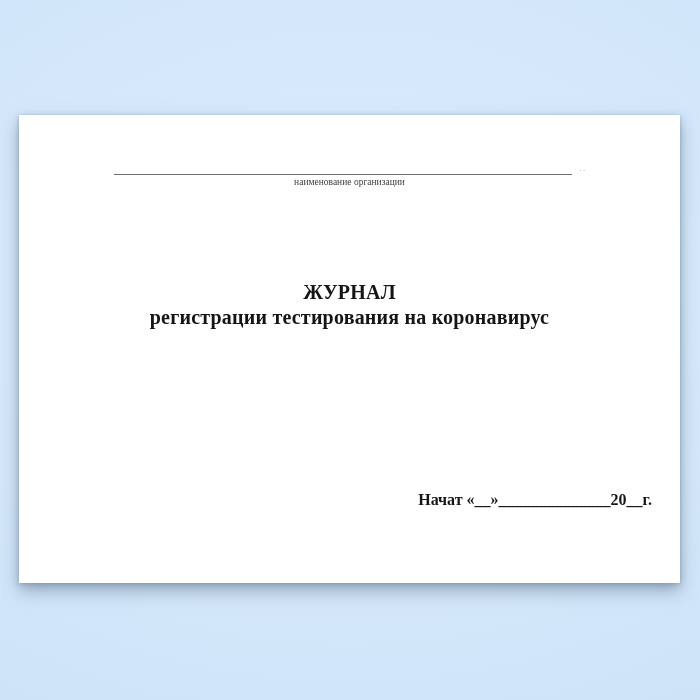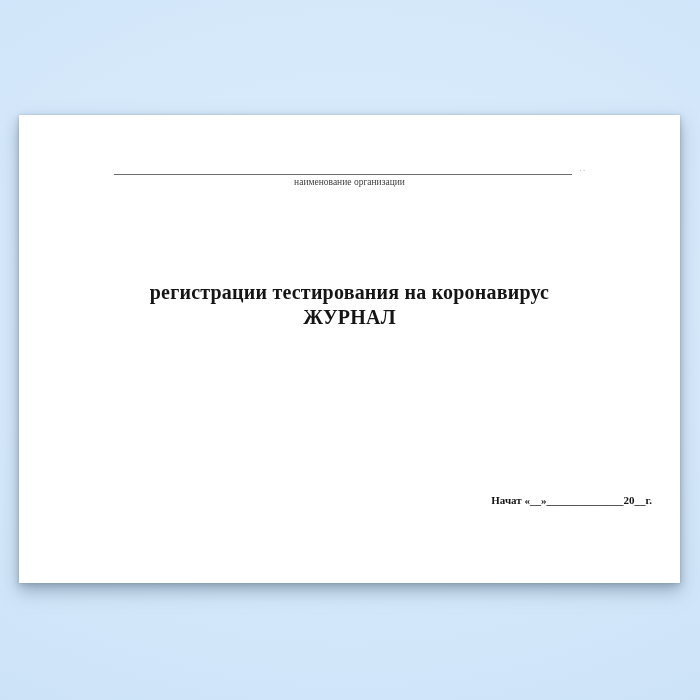--- a/index.html
+++ b/index.html
@@ -68,21 +68,21 @@
     line-height: 25px;
     color: #151515;
     letter-spacing: 0.2px;
   }
   
   .dates {
     position: absolute;
     right: 28px;
     top: 378px;
     font-weight: bold;
-    font-size: 11px;
+    font-size: 16px;
     color: #151515;
   }
   .date-line {
     text-align: right;
     line-height: 14px;
     margin-bottom: 7px;
     white-space: nowrap;
   }
 </style>
 </head>
@@ -91,22 +91,22 @@
 <div class="scene">
   <div class="page">
 
     <div class="org-row">
       <span class="org-suffix">..</span>
     </div>
 
     <div class="org-caption">наименование организации</div>
 
     <div class="title-block">
+      <div>ЖУРНАЛ</div>
       <div>регистрации тестирования на коронавирус</div>
-      <div>ЖУРНАЛ</div>
     </div>
 
     <div class="dates">
       <div class="date-line">Начат «__»______________20__г.</div>
     </div>
 
   </div>
 </div>
 
 </body></html>

